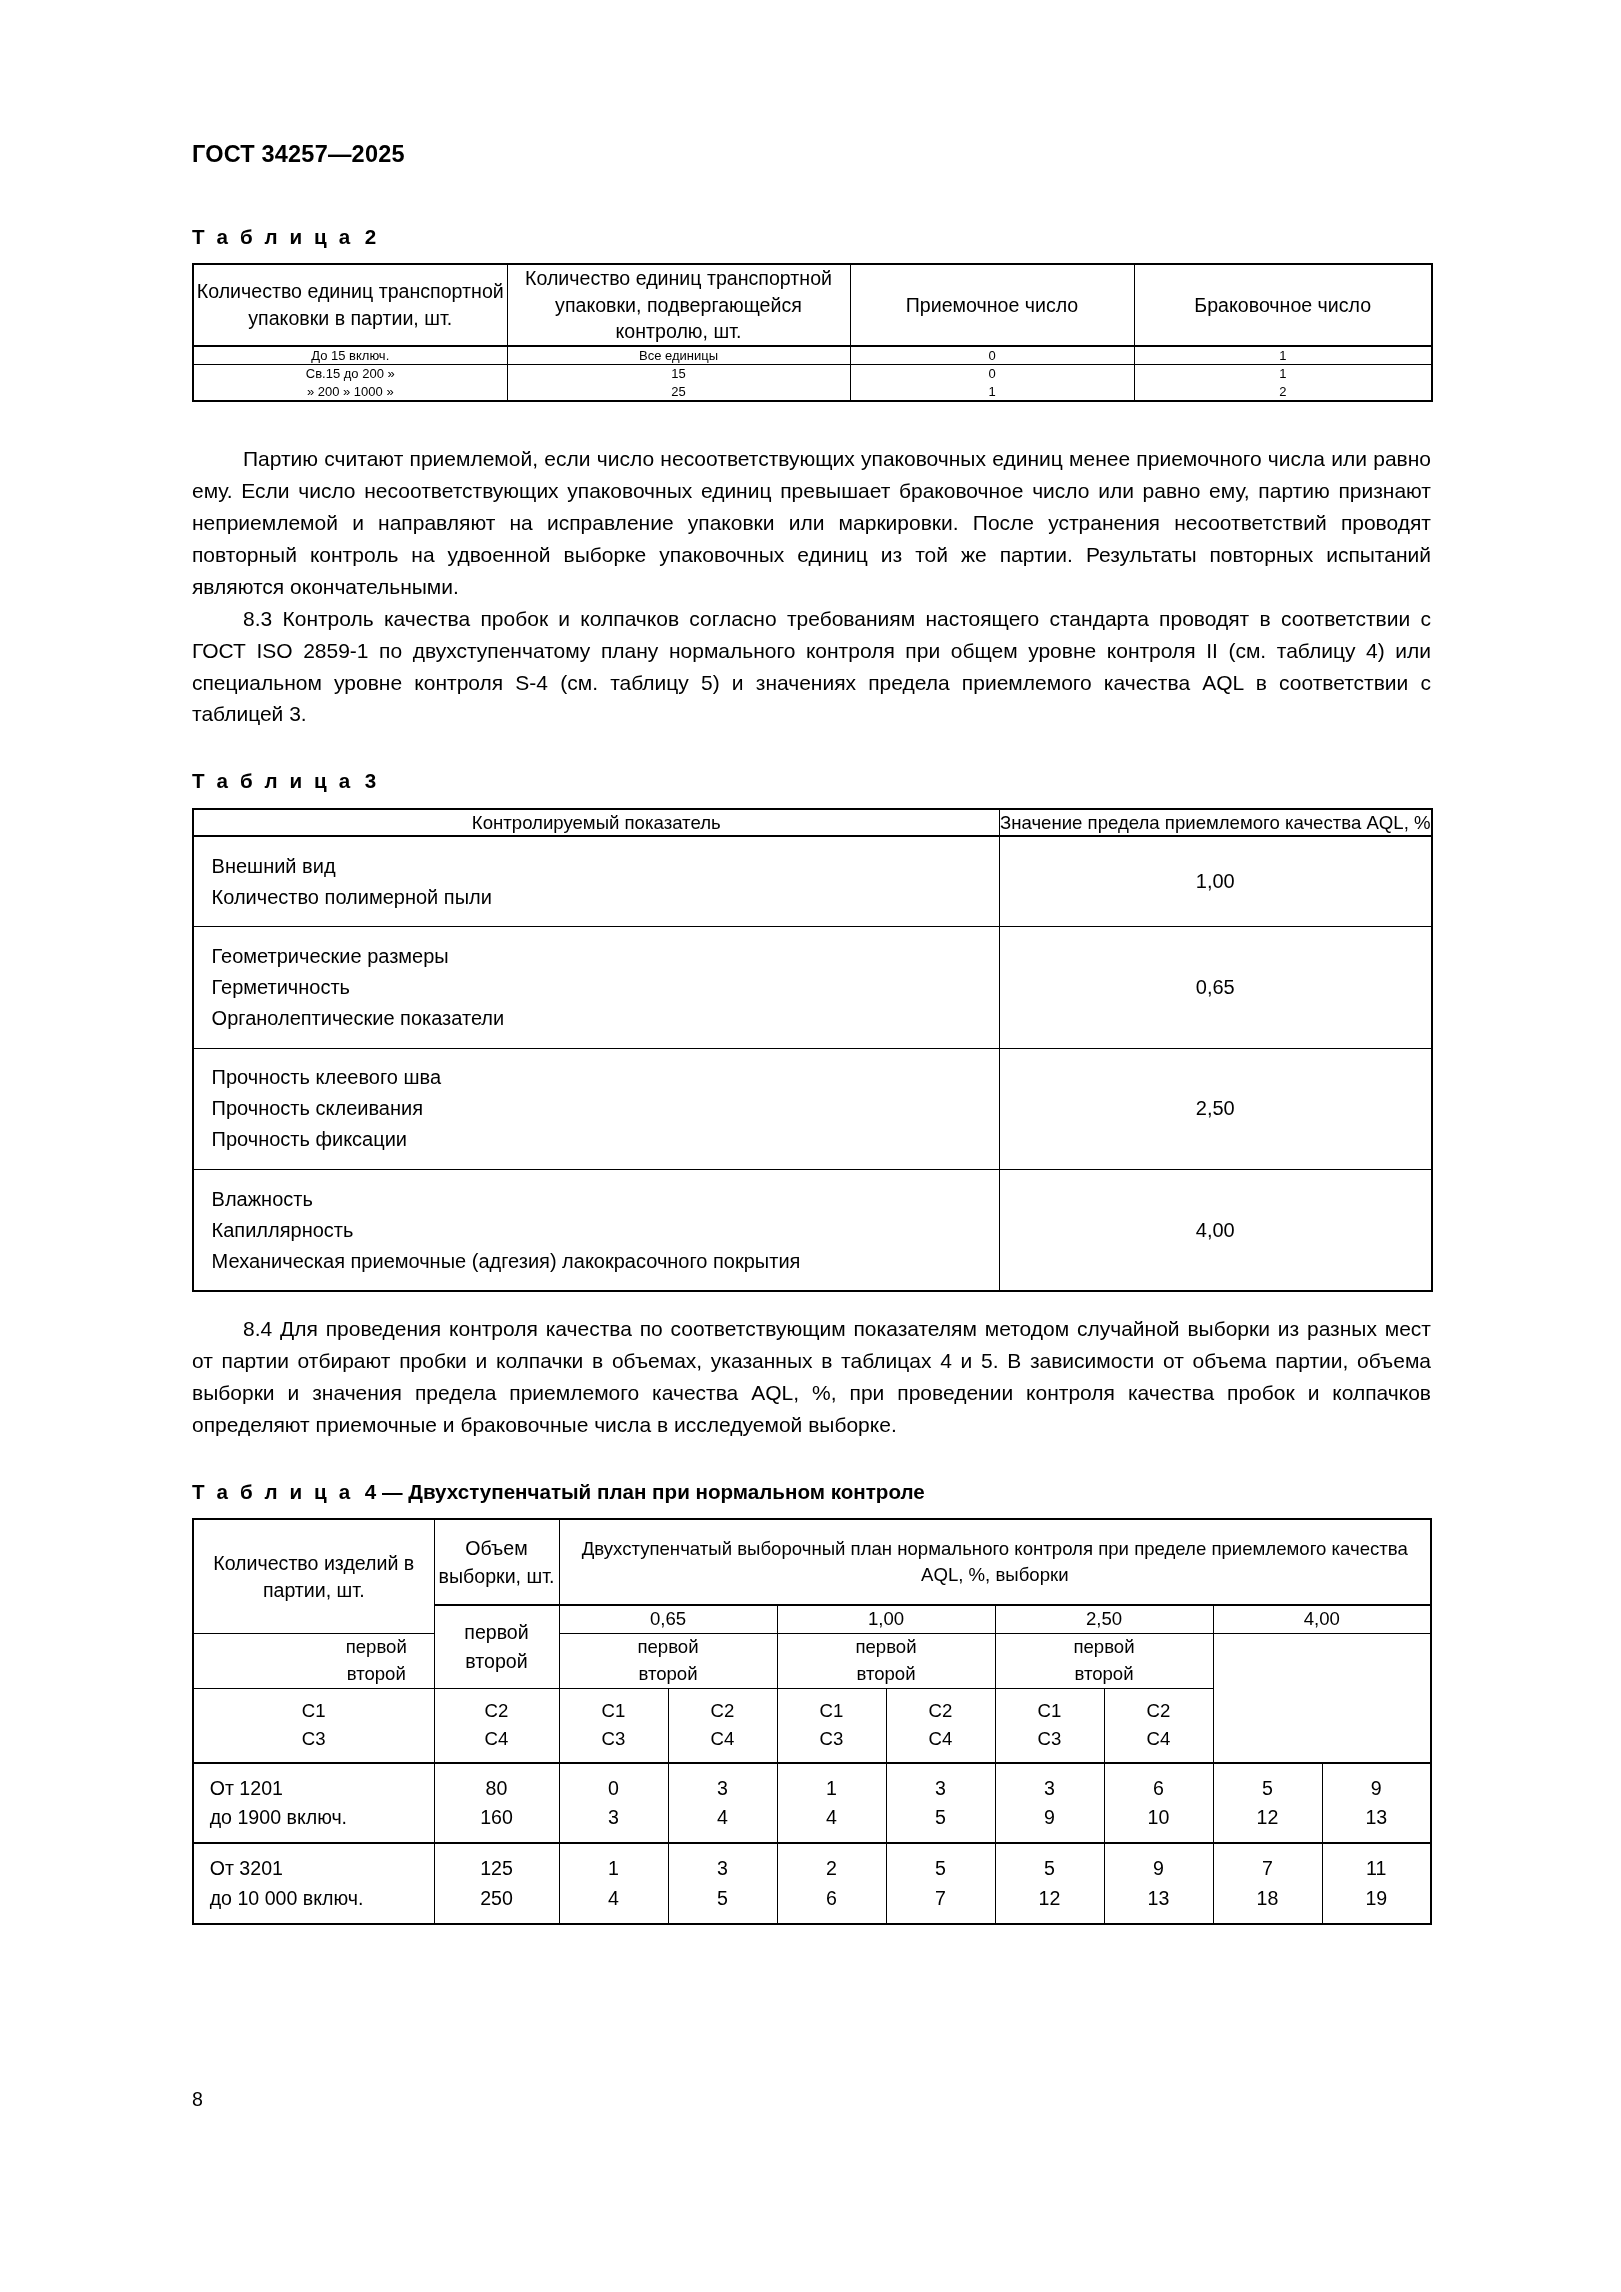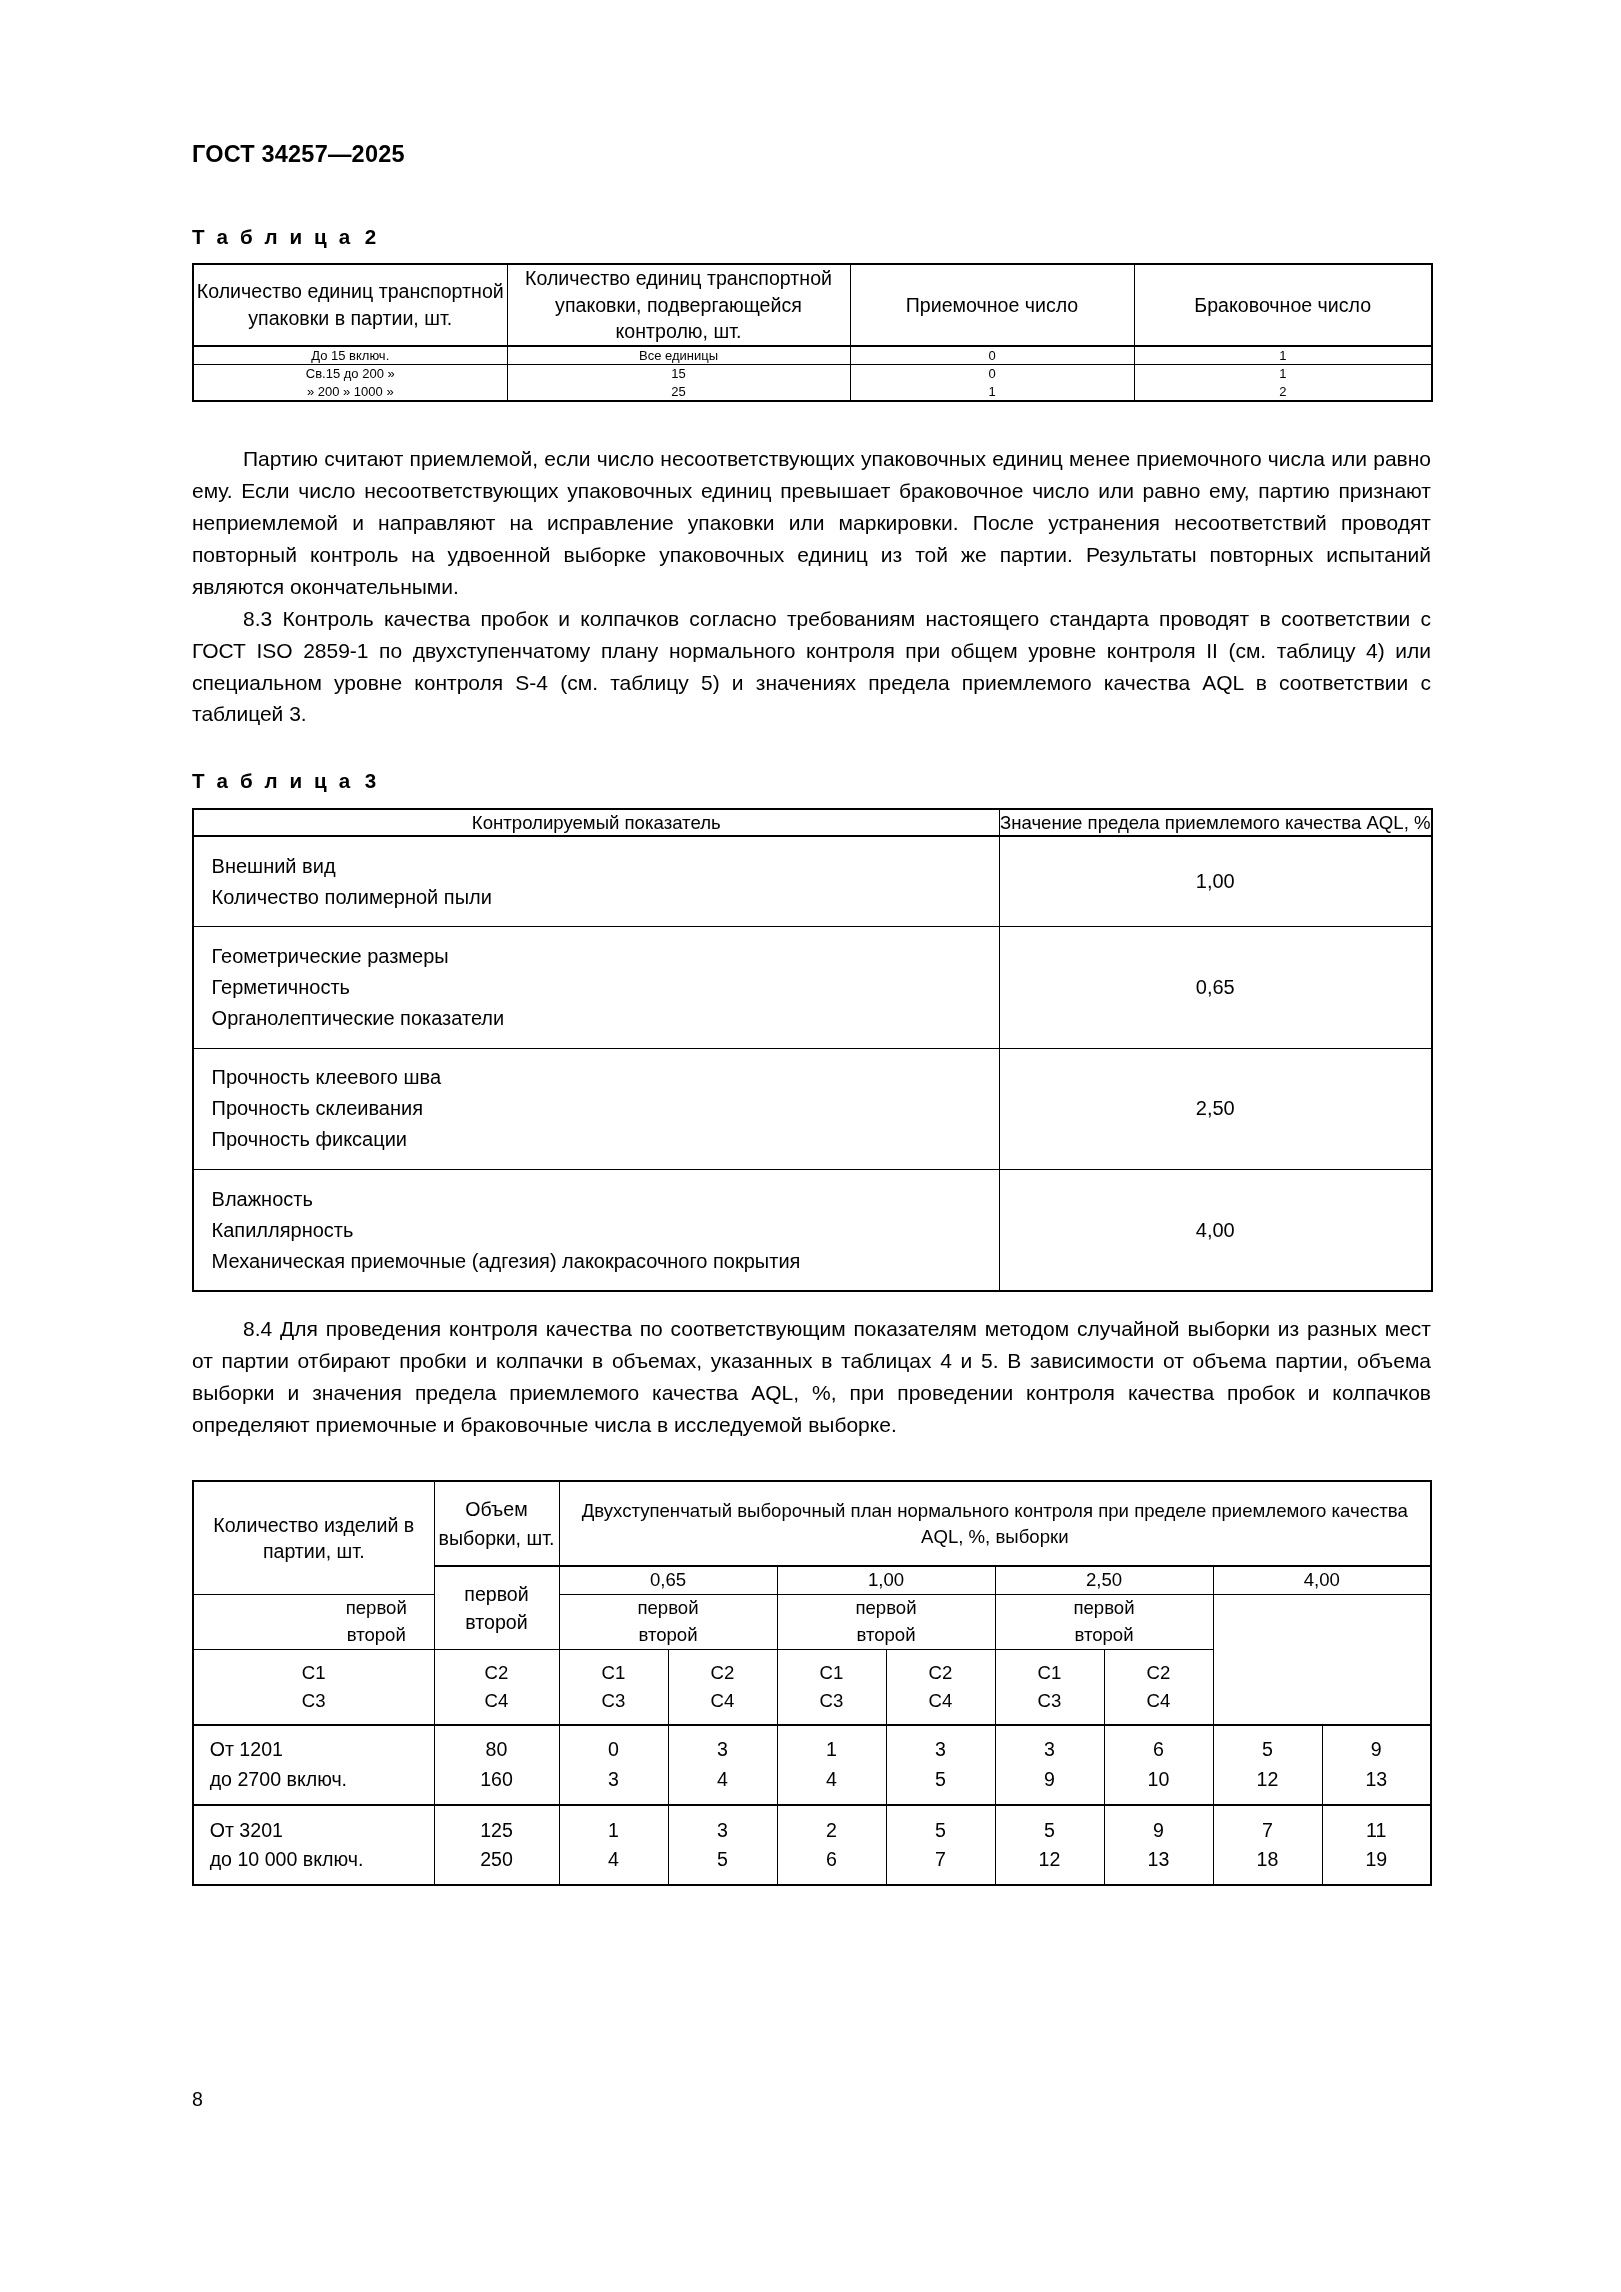--- a/index.html
+++ b/index.html
@@ -248,20 +248,23 @@
           </td>
           <td class="c val outer-bottom">4,00</td>
         </tr>
       </tbody>
     </table>
 
     <div class="para-block">
       <p class="body indent">8.4 Для проведения контроля качества по соответствующим показателям методом случайной выборки из разных мест от партии отбирают пробки и колпачки в объемах, указанных в таблицах 4 и 5. В зависимости от объема партии, объема выборки и значения предела приемлемого качества AQL, %, при проведении контроля качества пробок и колпачков определяют приемочные и браковочные числа в исследуемой выборке.</p>
     </div>
 
+    <div class="table-caption">
+      <span>Т а б л и ц а</span><span class="cap-num">&nbsp;&nbsp;</span><span class="cap-num">4</span><span class="cap-title">&nbsp;</span><span class="cap-title">— Двухступенчатый план при нормальном контроле</span>
+    </div>
 
     <table class="gost t4">
       <colgroup>
         <col class="hcol1">
           <col class="hcol2">
         <col class="aqlcol">
           <col class="aqlcol">
         <col class="aqlcol">
           <col class="aqlcol">
         <col class="aqlcol">
@@ -336,21 +339,21 @@
             <div>C2</div>
             <div>C4</div>
           </th>
         </tr>
       </thead>
       <tbody>
 
         <tr>
           <td class="rowlabel thick-t">
             <div>От 1201</div>
-            <div>до 2700 включ.</div>
+            <div>до 1900 включ.</div>
           </td>
           <td class="numcell thick-t">
             <div>80</div>
             <div>160</div>
           </td>
           <td class="numcell thick-t">
             <div>0</div>
             <div>3</div>
           </td>
           <td class="numcell thick-t">

